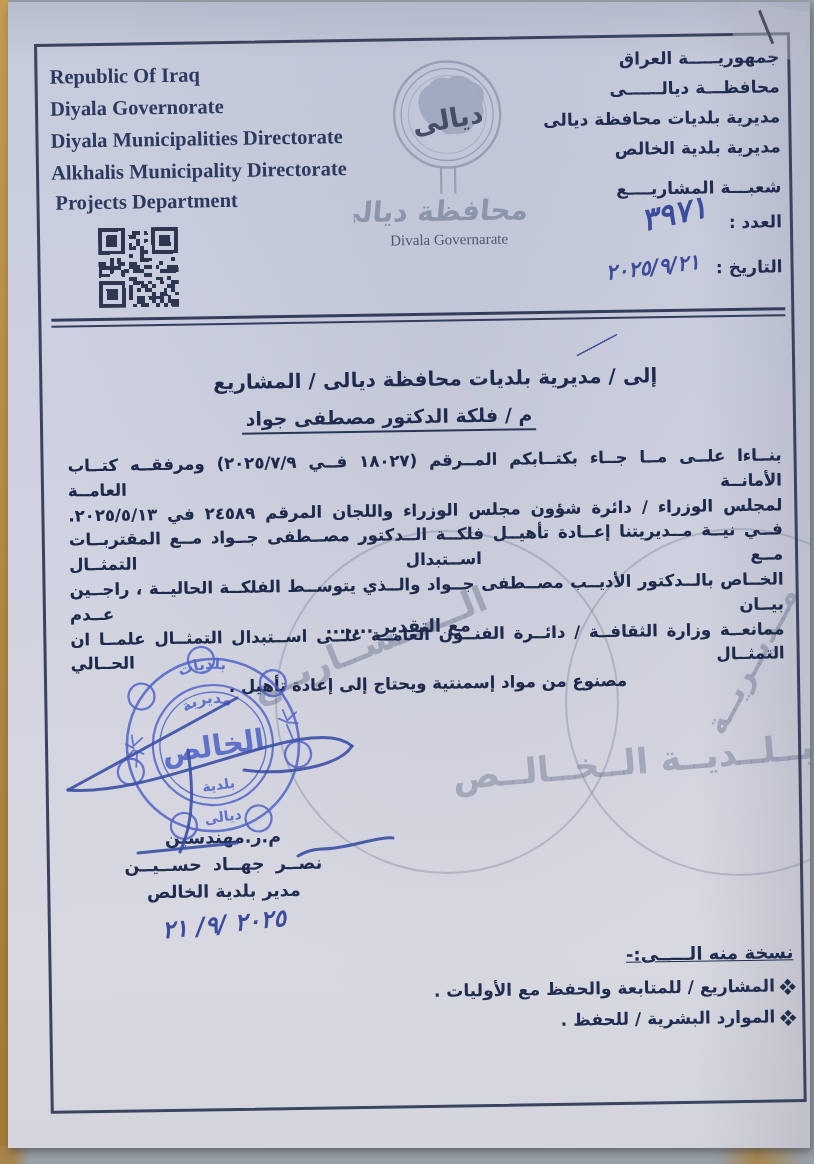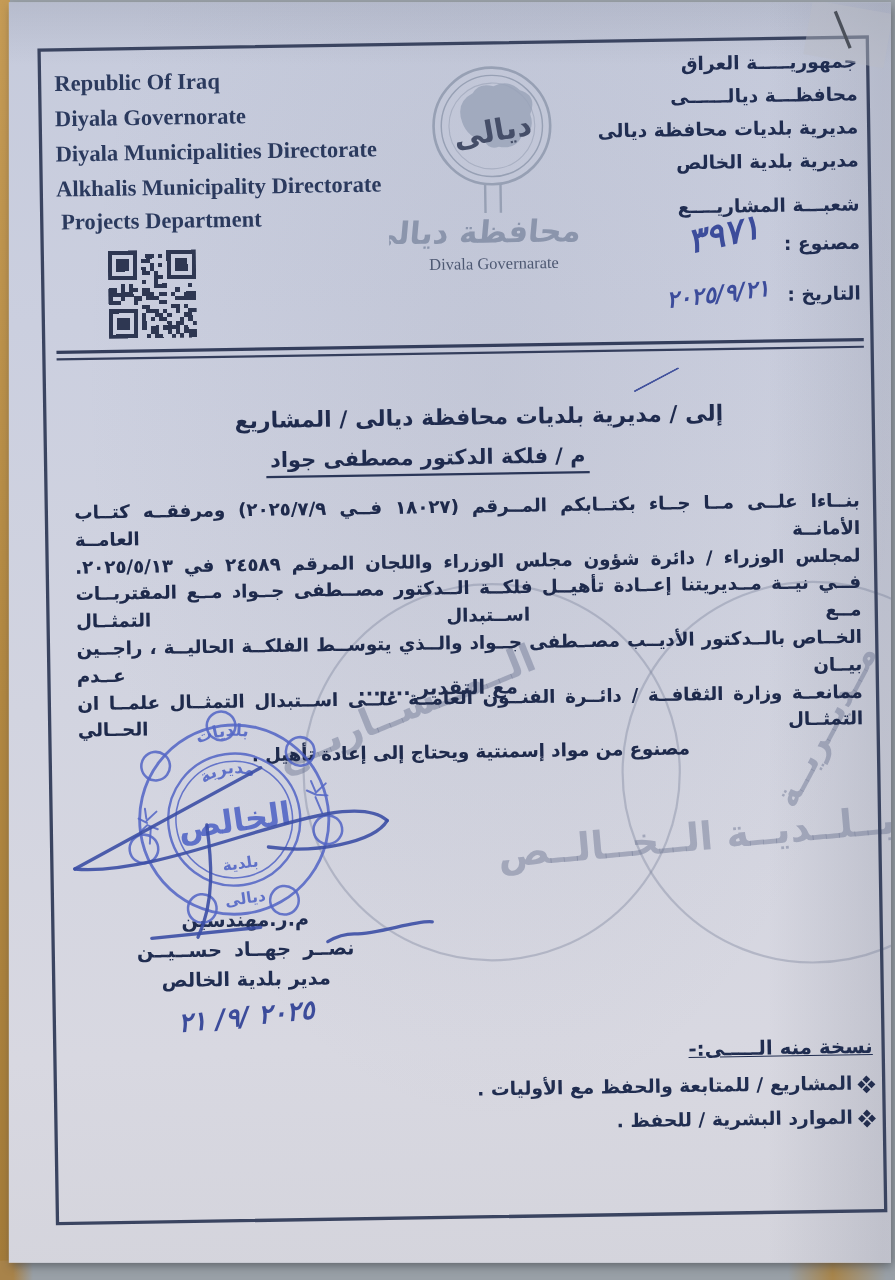--- a/index.html
+++ b/index.html
@@ -127,21 +127,21 @@
         <text x="95" y="202" font-family="'Liberation Serif','DejaVu Serif',serif" font-size="15" fill="#4d5872" text-anchor="middle">Divala Governarate</text>
       </svg>
 
       <div class="ar-letterhead ar">
         <div>جمهوريـــــة العراق</div>
         <div>محافظـــة ديالــــــى</div>
         <div>مديرية بلديات محافظة ديالى</div>
         <div>مديرية بلدية الخالص</div>
         <div class="gap">شعبـــة المشاريــــع</div>
         <div class="ref-line">
-          <span>مصنوع :</span>
+          <span>العدد :</span>
           <span class="hw ref-val">٣٩٧١</span>
         </div>
         <div class="date-line">
           <span>التاريخ :</span>
           <span class="hw date-val" dir="ltr">٢٠٢٥/٩/٢١</span>
         </div>
       </div>
 
       <div class="qr"><svg viewBox="0 0 21 21" width="100%" height="100%" shape-rendering="crispEdges">
             <g fill="#2e3752">

